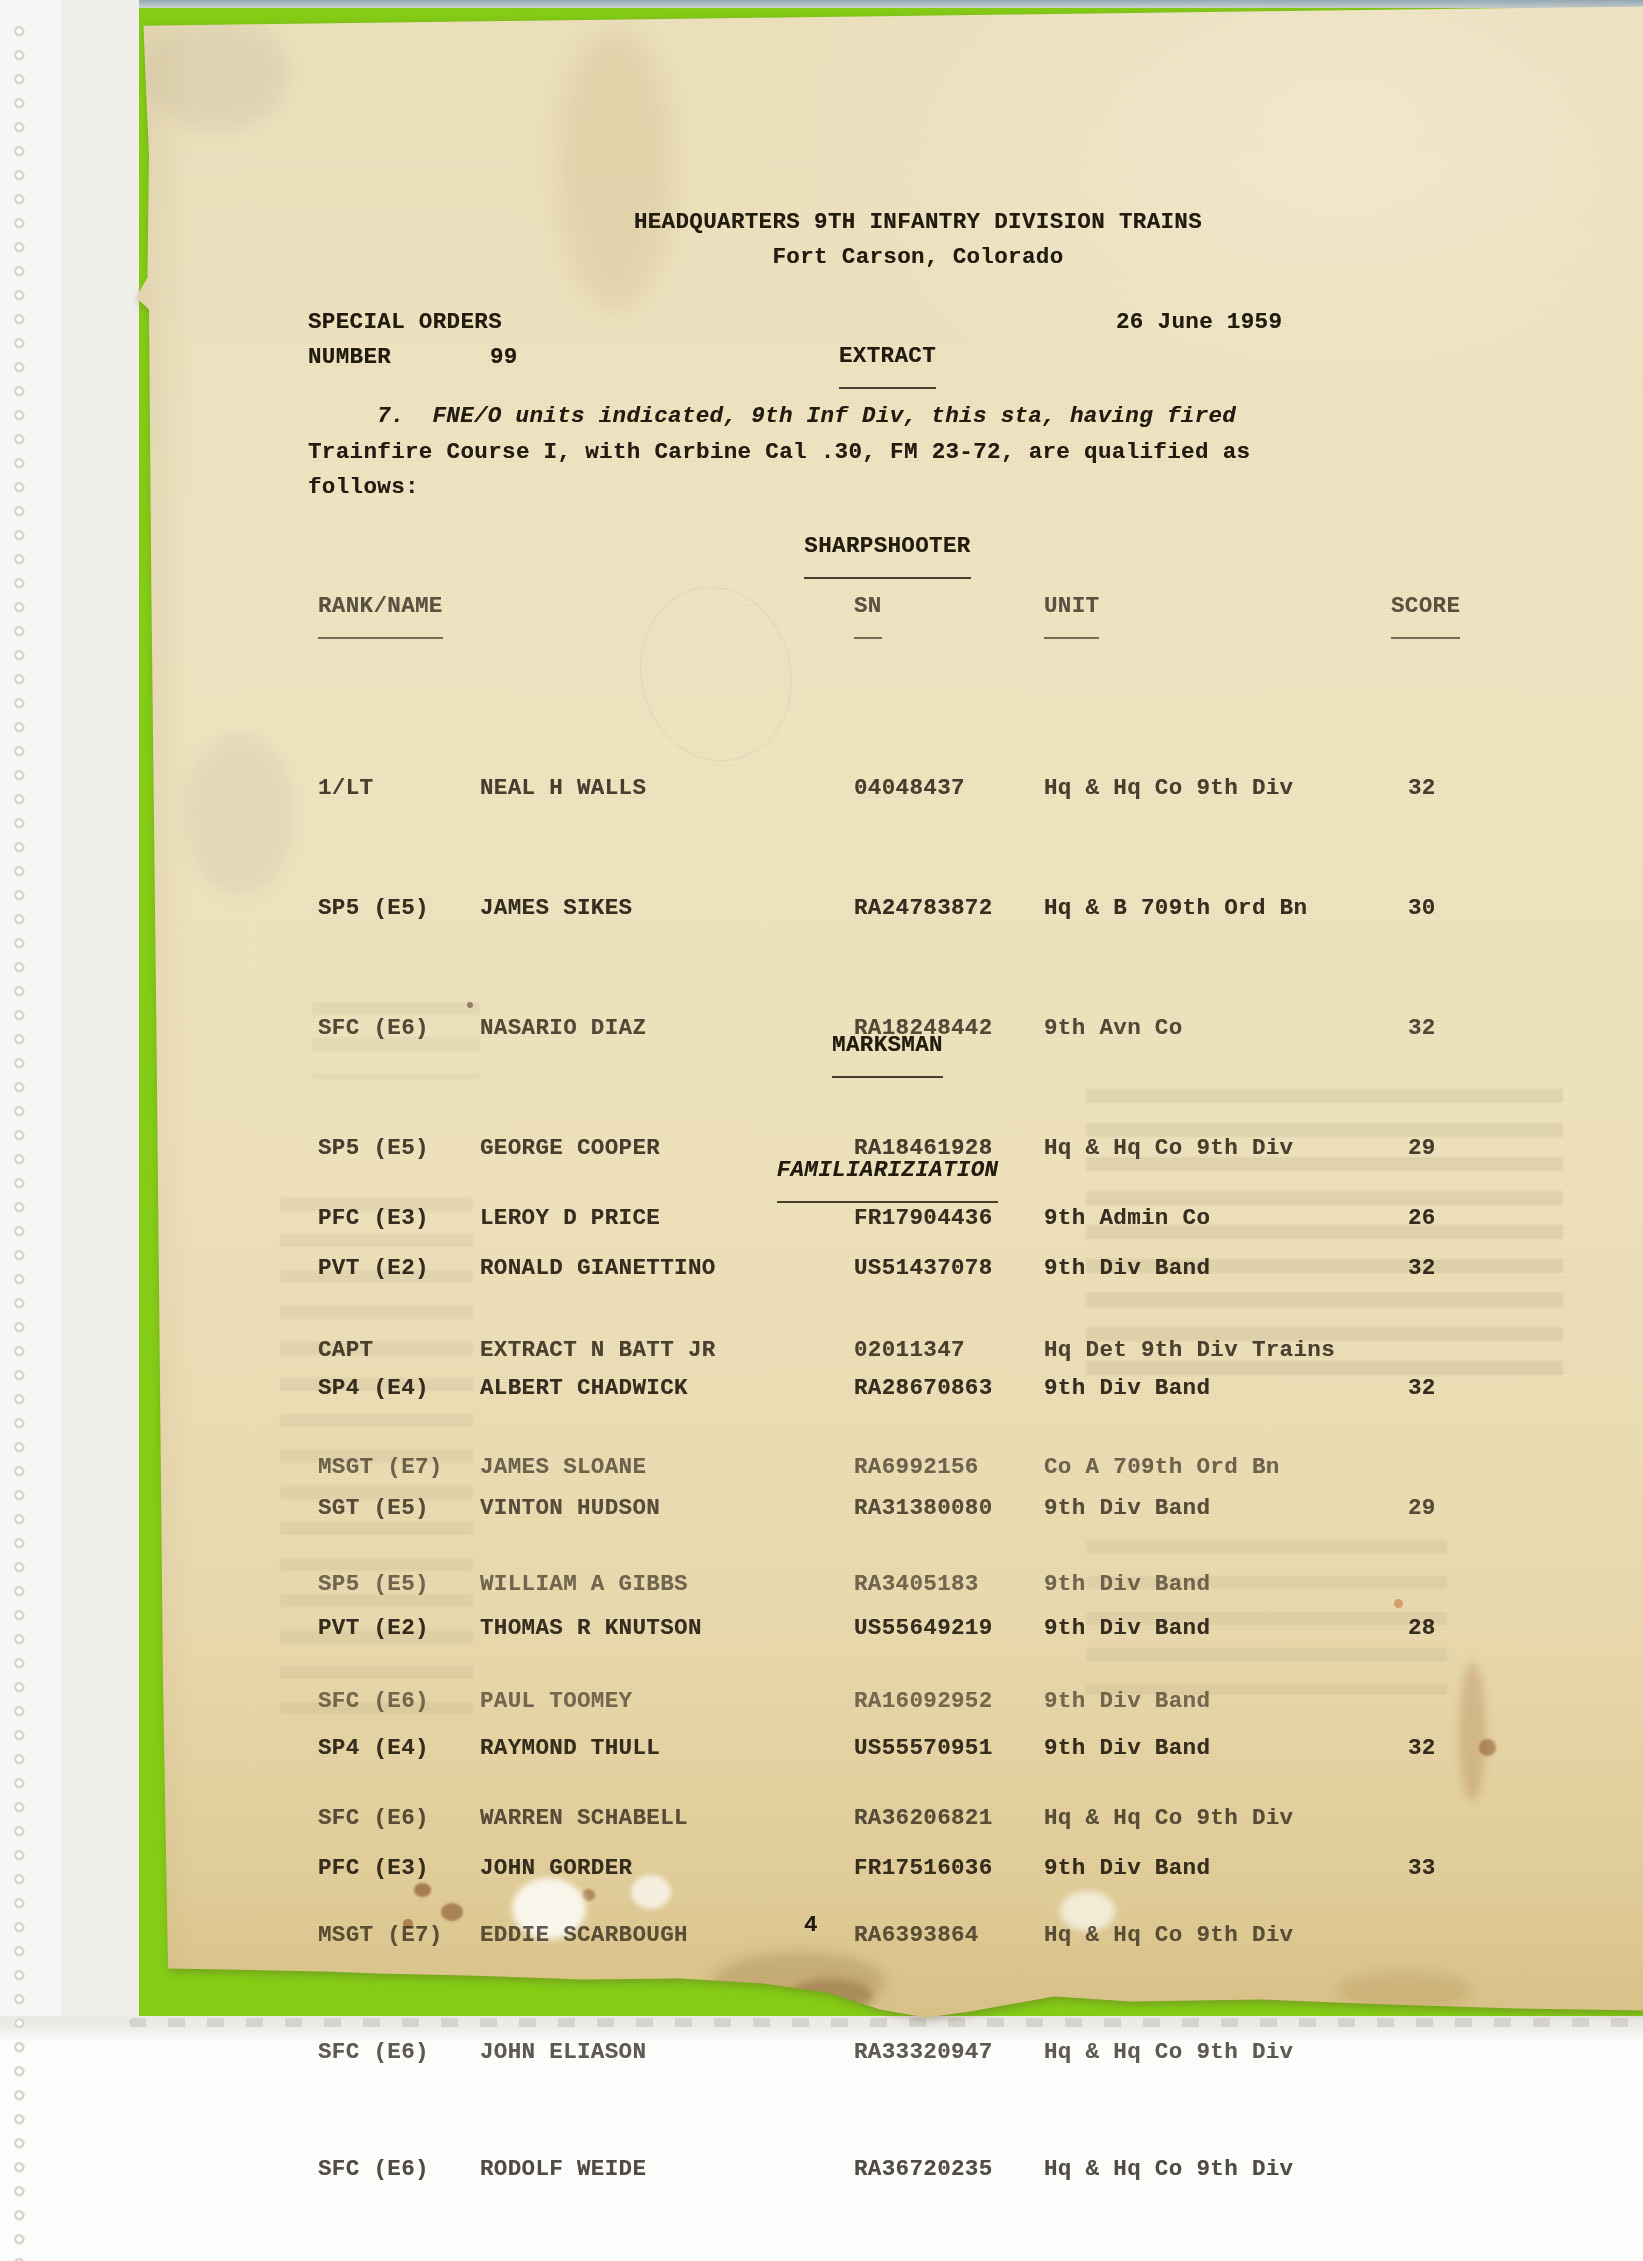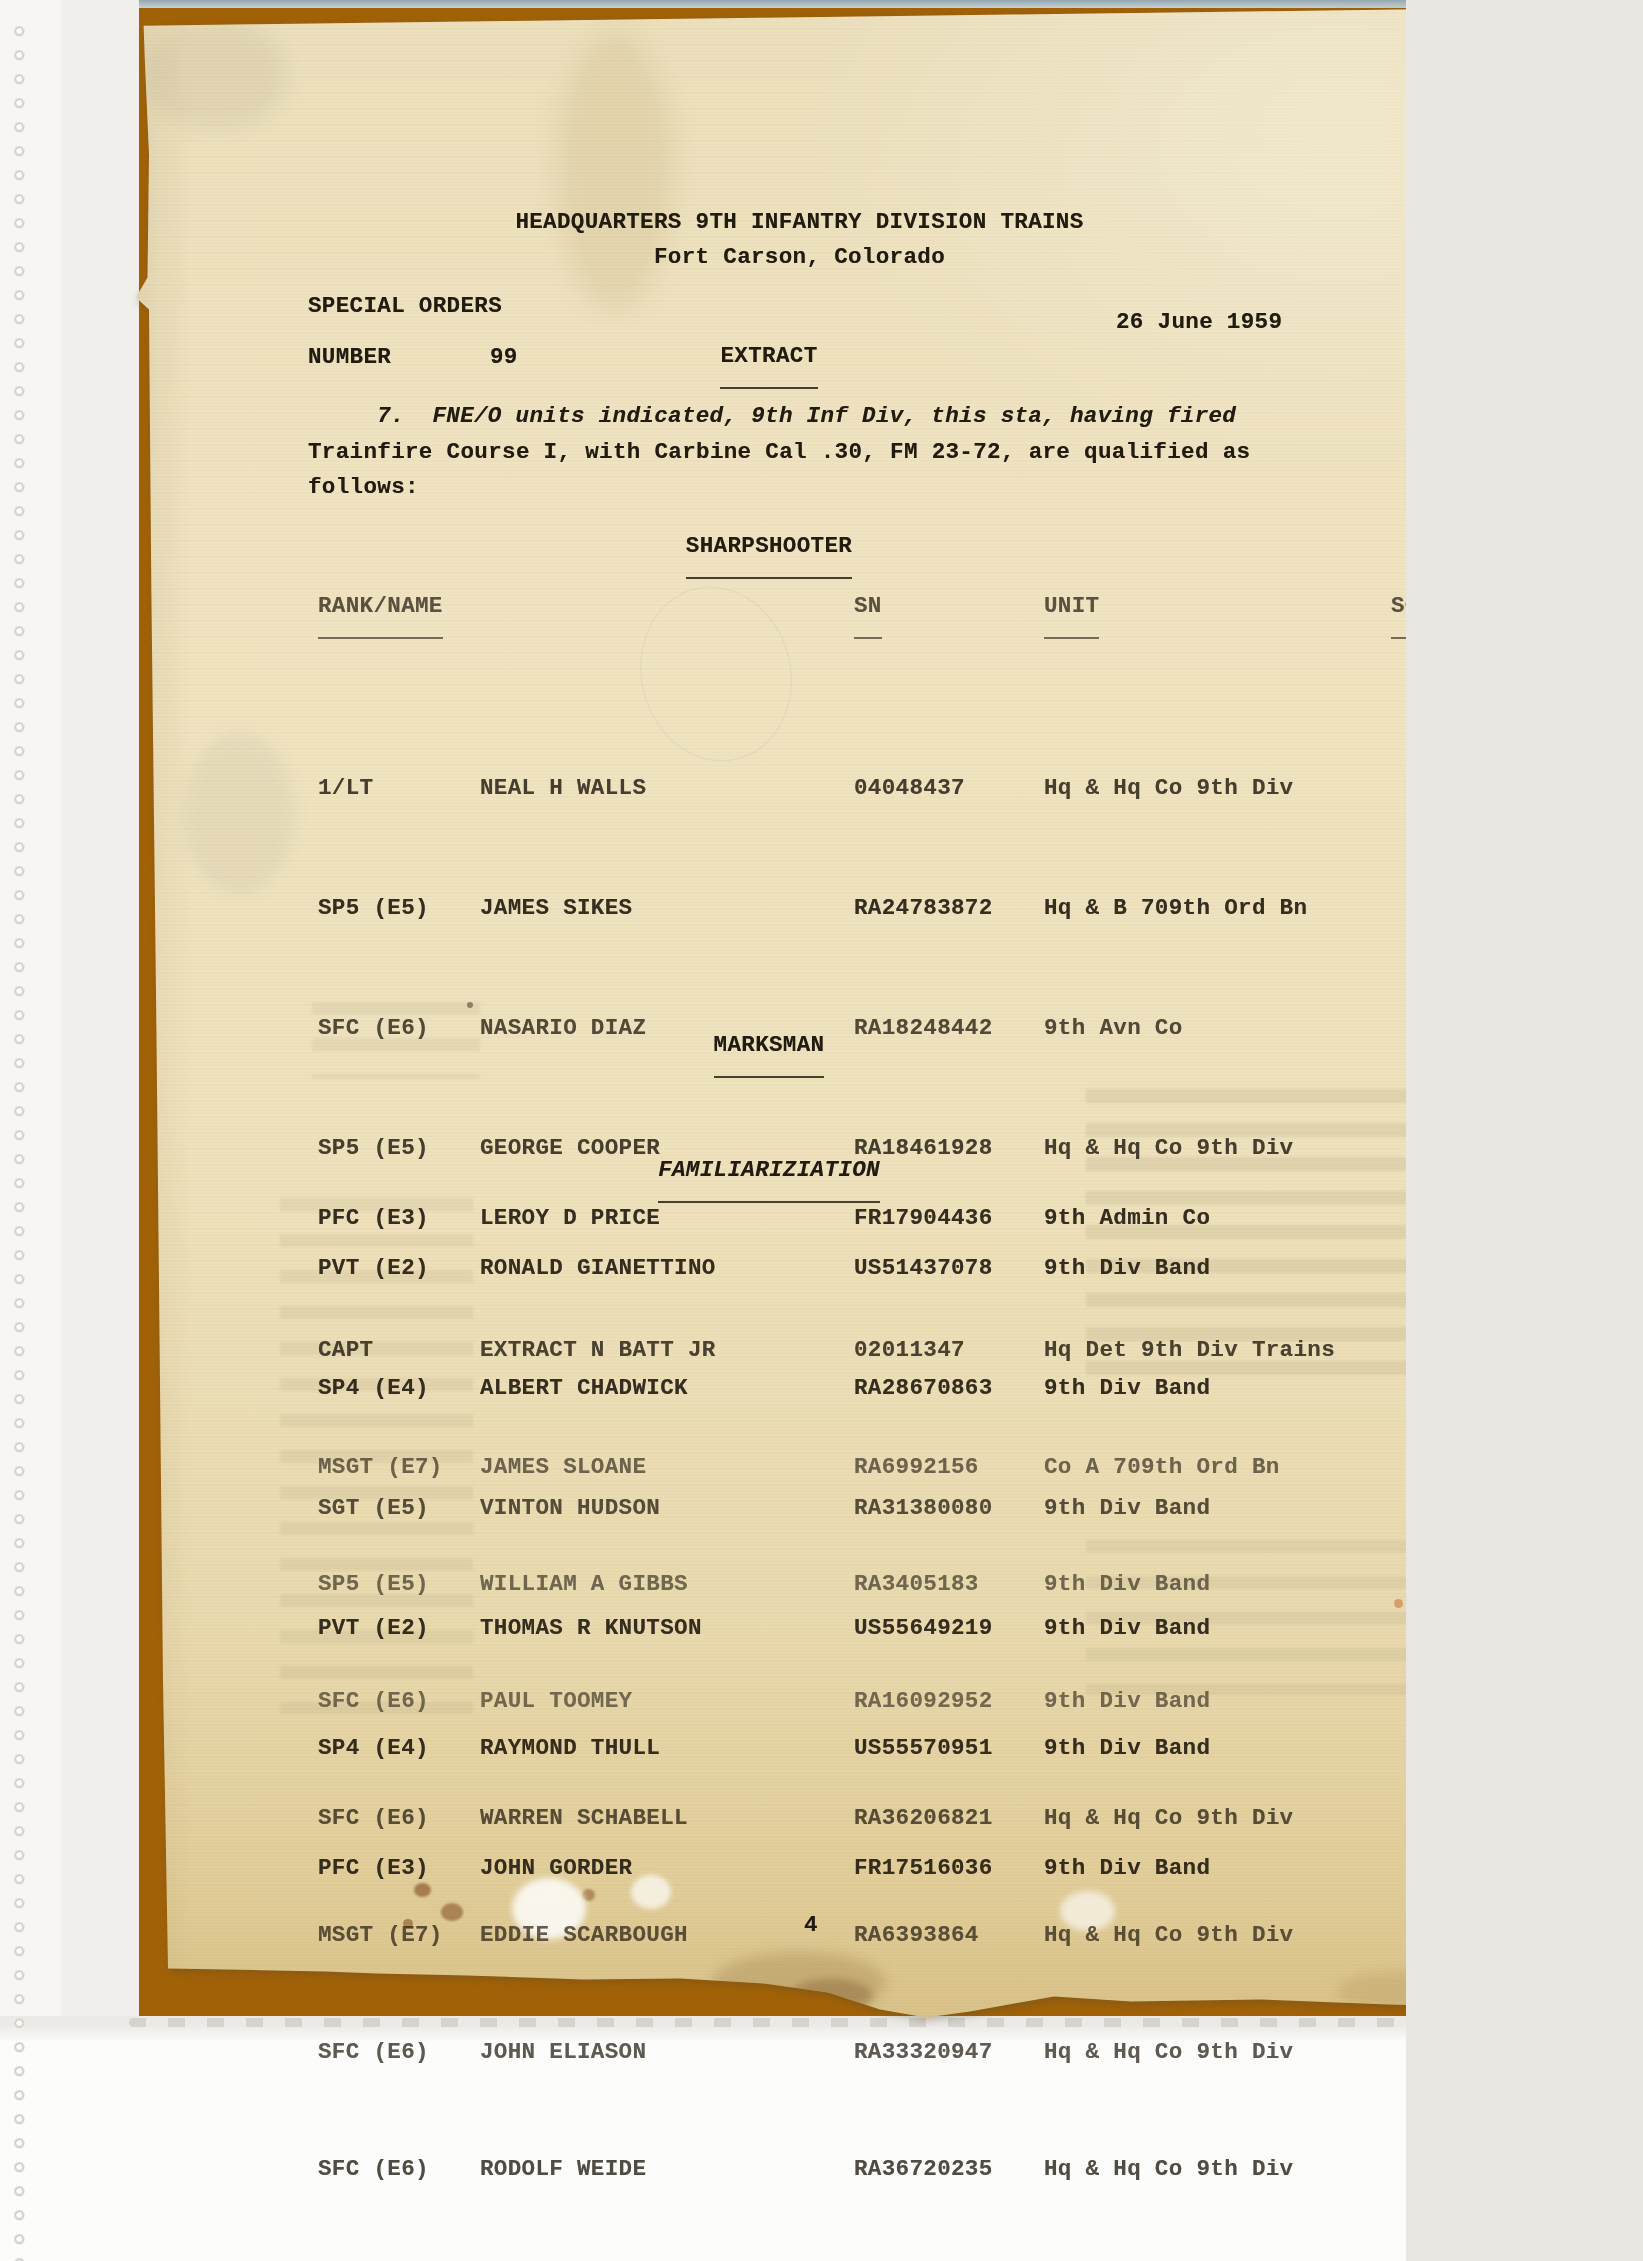--- a/index.html
+++ b/index.html
@@ -1,16 +1,16 @@
 <!DOCTYPE html>
 <html style="font-size:10.3px"><head>
 <meta charset="utf-8">
 <style>
   html,body{margin:0;padding:0;background:#e9e7e2;}
-  #canvas{position:relative;width:1406px;height:2261px;overflow:hidden;background:#a16207;}
+  #canvas{position:relative;width:1643px;height:2261px;overflow:hidden;background:#84cc16;}
 
   
   .top-strip{position:absolute;left:0;top:0;width:1643px;height:7.7px;
     background:linear-gradient(180deg,#94a7b0,#c9d2d4);}
 
   
   .sleeve-left{position:absolute;left:0;top:0;width:139px;height:2261px;
     background:linear-gradient(90deg,#f7f6f4 0 61px,#f1efeb 61px 100%);}
   .binding{position:absolute;left:0;top:19.3px;width:40px;height:2242px;
     background-image:radial-gradient(circle at 19.3px 12.2px,#fdfdfc 2.6px,#c9c7c0 3.5px,#e9e7e2 5.2px,rgba(0,0,0,0) 5.8px);
@@ -112,21 +112,21 @@
       <div class="ghost2" style="left:954px;top:1534px;width:361px;height:155px;"></div>
       <div class="stamp-ghost"></div>
     </div>
   </div>
 
   <div>
 
     <div class="t lh-center" style="top:208px;">HEADQUARTERS 9TH INFANTRY DIVISION TRAINS</div>
     <div class="t lh-center" style="top:243px;">Fort Carson, Colorado</div>
 
-    <div class="t" style="left:308px;top:292px;text-align:center;">SPECIAL ORDERS</div>
+    <div class="t" style="left:308px;top:308px;text-align:center;">SPECIAL ORDERS</div>
     <div class="t" style="left:1116px;top:308px;">26 June 1959</div>
     <div class="t" style="left:308px;top:343px;">NUMBER</div>
     <div class="t" style="left:490px;top:343px;">99</div>
     <div class="t center" style="top:342px;"><span class="ul">EXTRACT</span></div>
 
     <div class="t" style="left:377px;top:402px;font-style:italic;">7.  FNE/O units indicated, 9th Inf Div, this sta, having fired</div>
     <div class="t" style="left:308px;top:438px;">Trainfire Course I, with Carbine Cal .30, FM 23-72, are qualified as</div>
     <div class="t" style="left:308px;top:473px;text-align:center;">follows:</div>
 
     <div class="t center" style="top:532px;"><span class="ul">SHARPSHOOTER</span></div>

